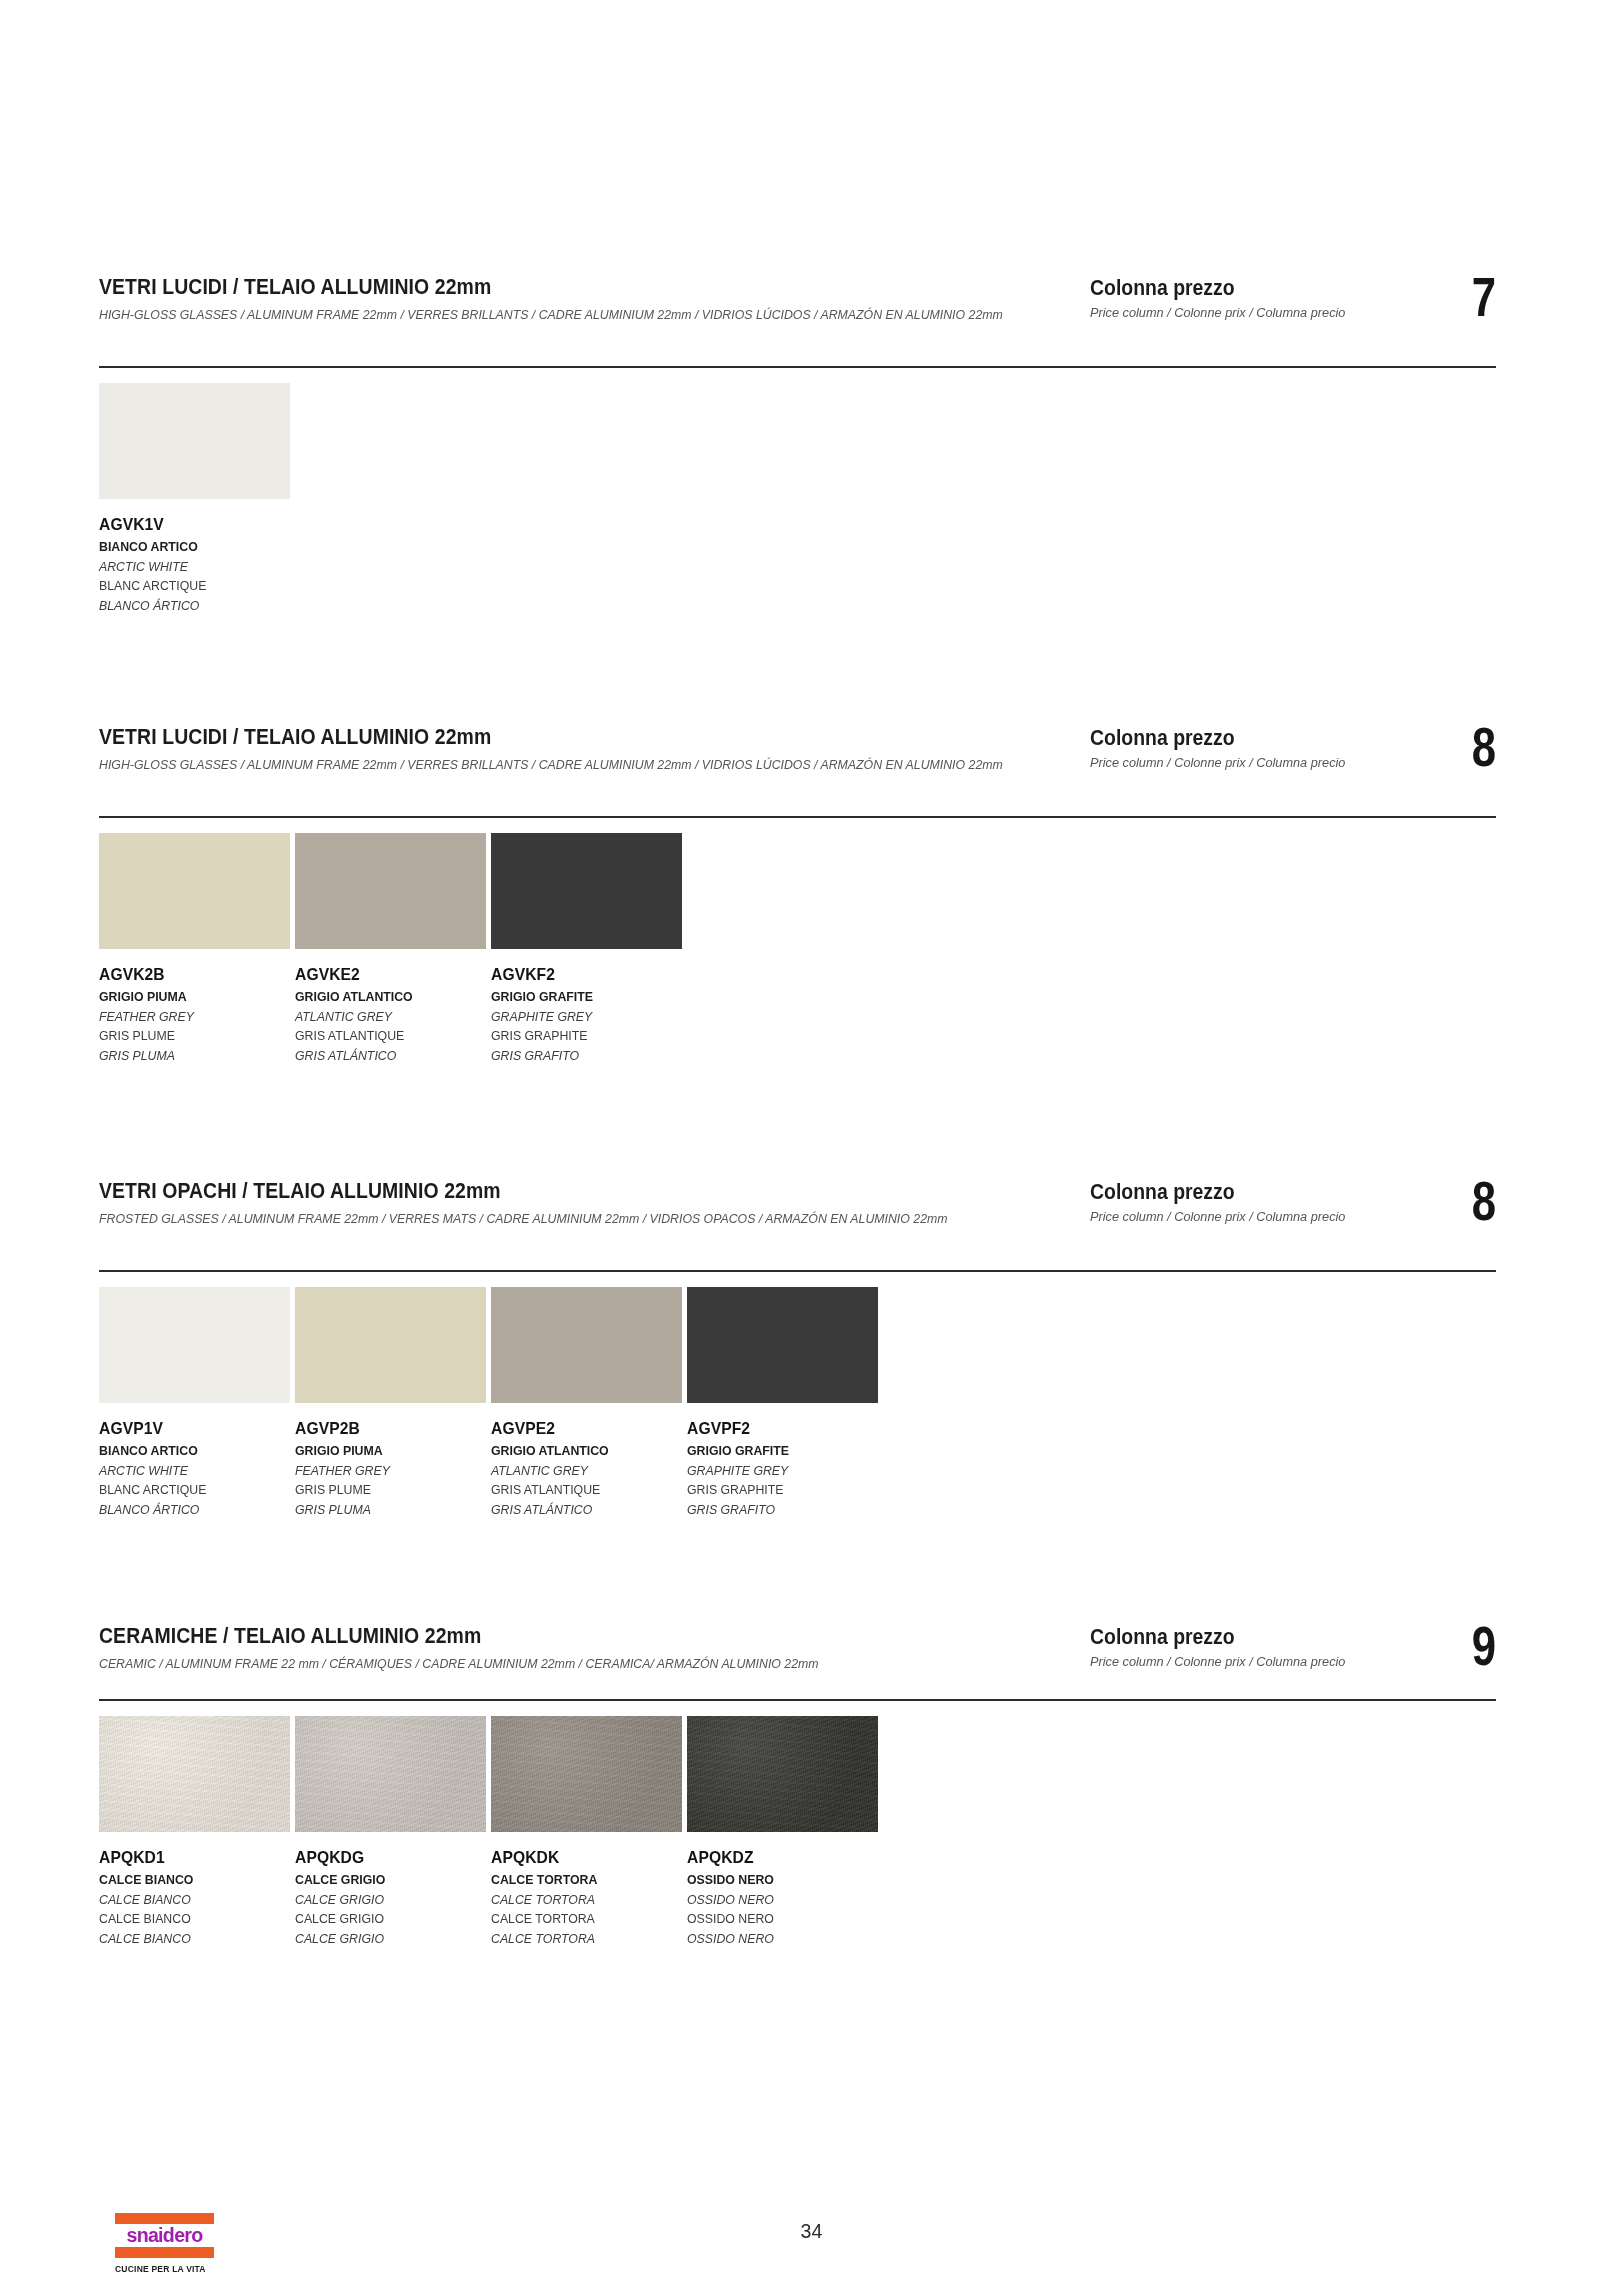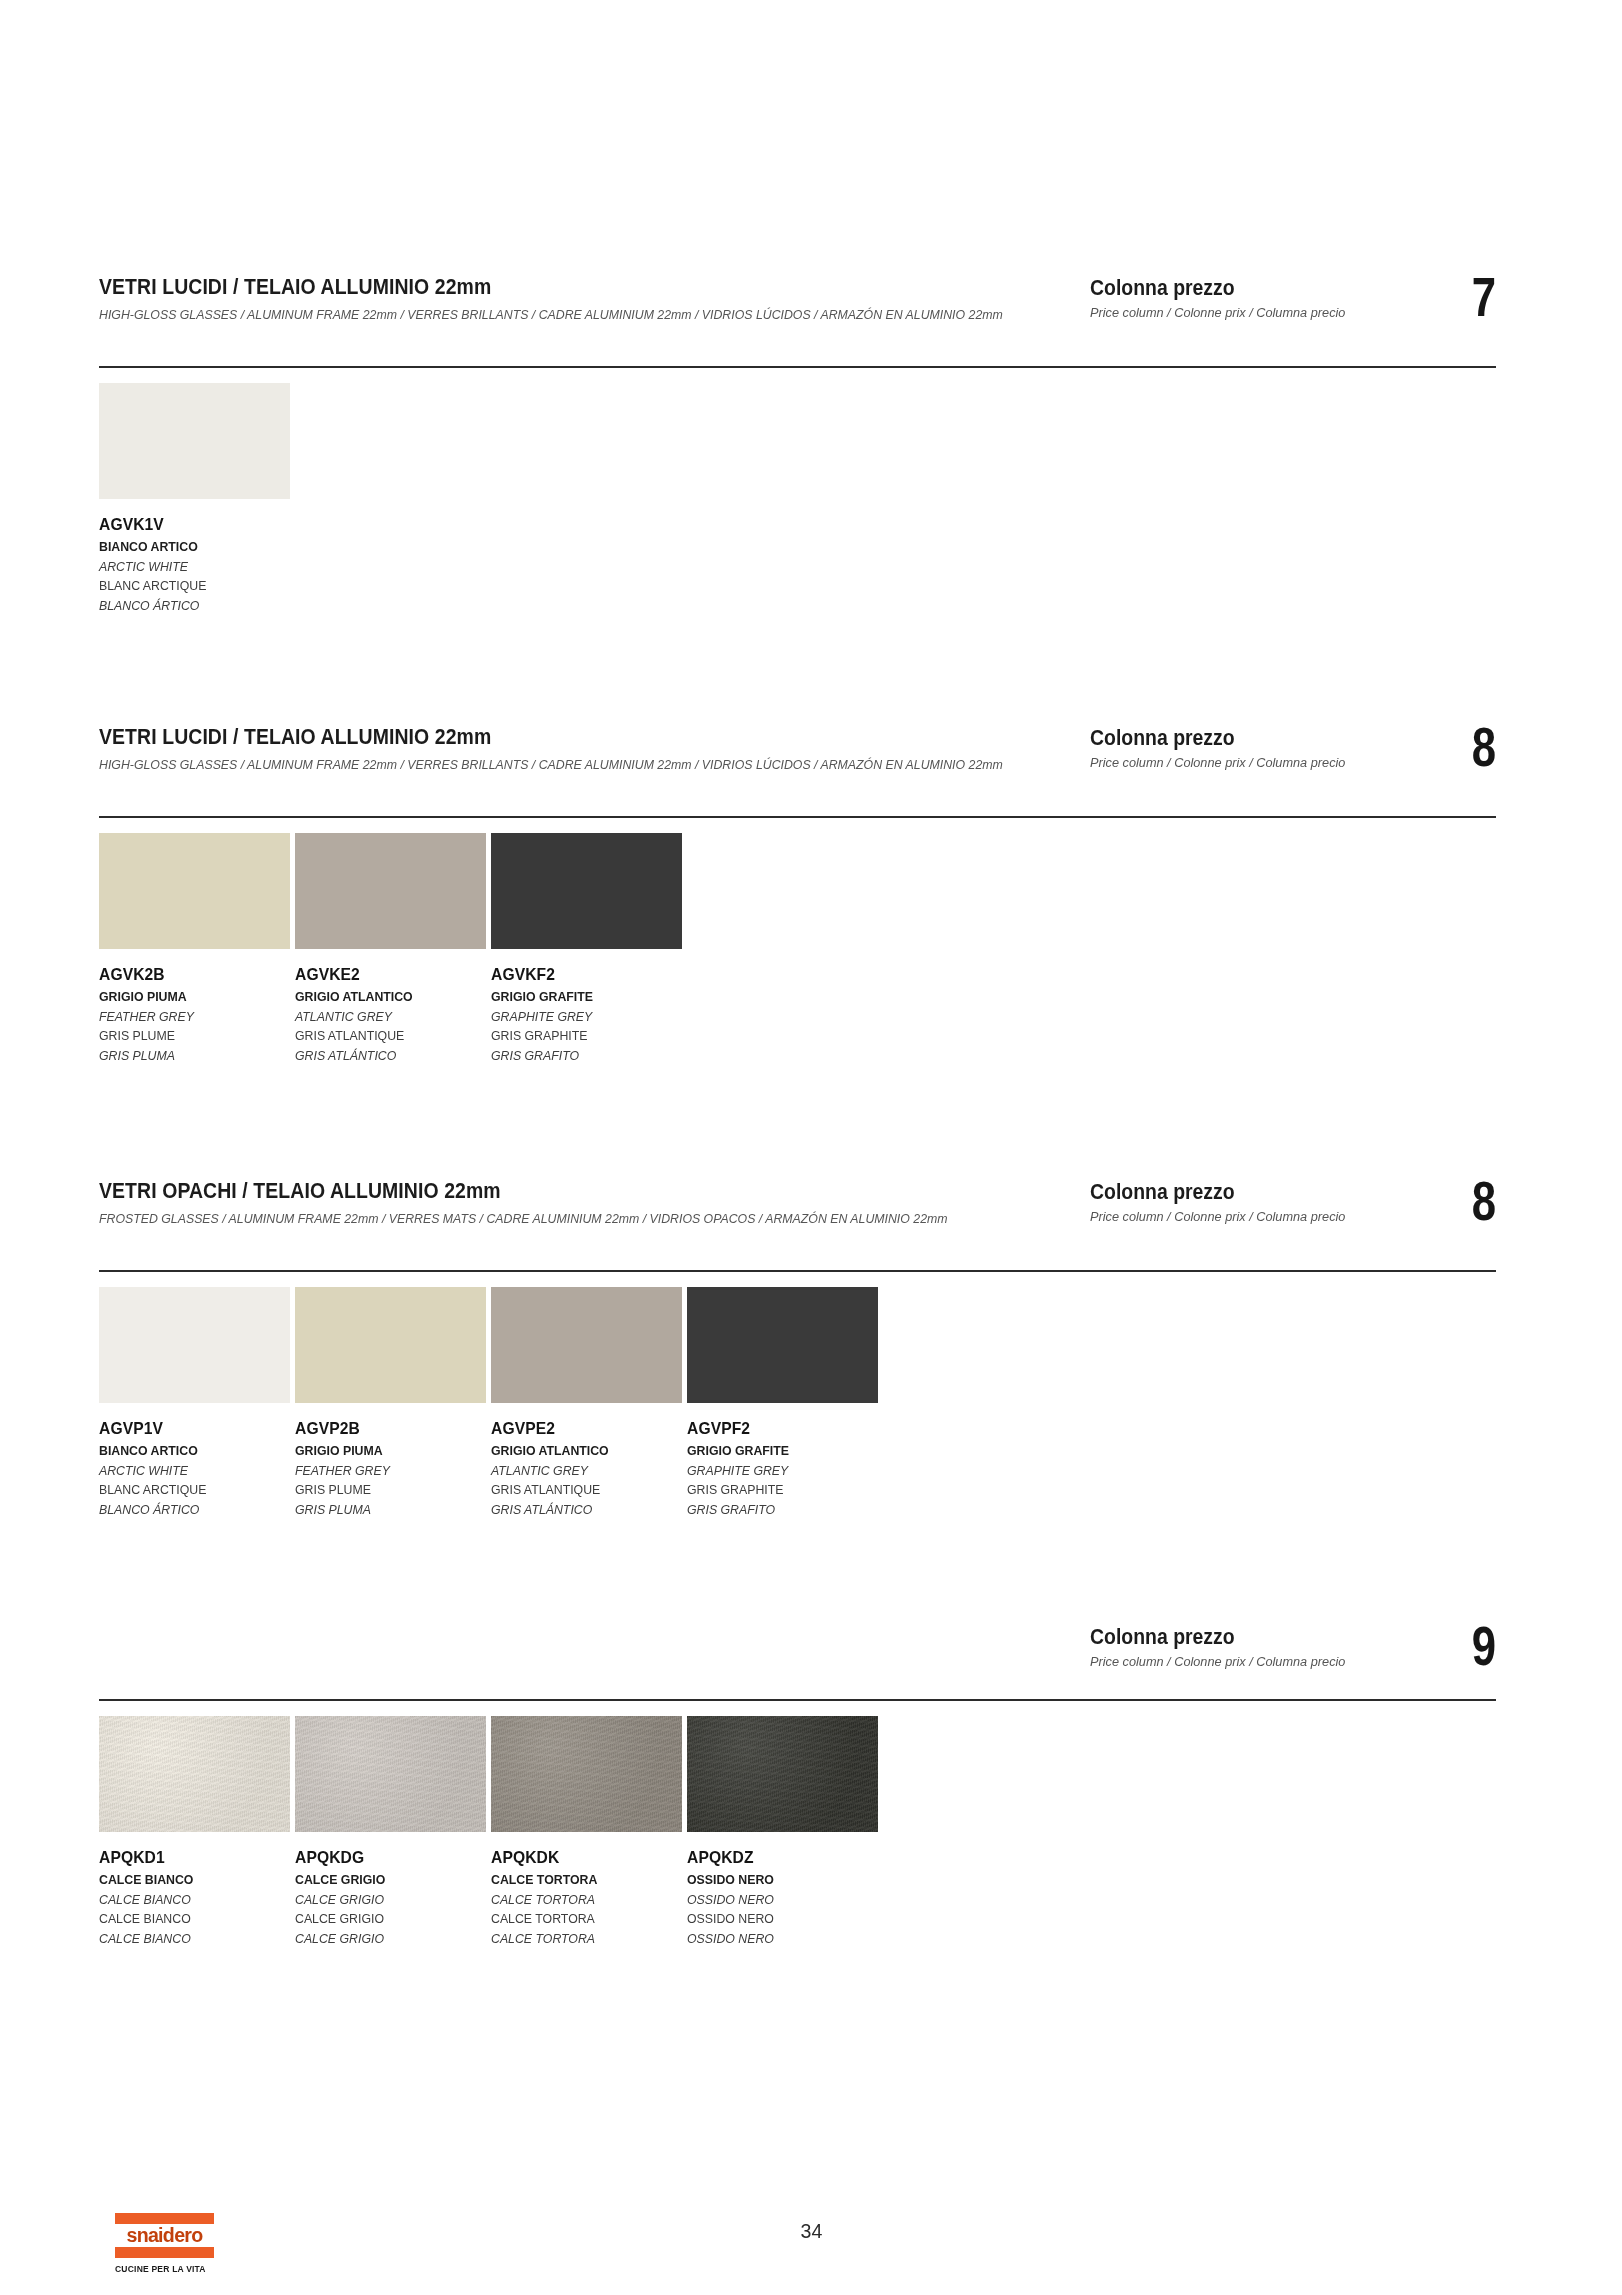--- a/index.html
+++ b/index.html
@@ -211,21 +211,21 @@
   }
   .logo-word-wrap {
     background: #ffffff;
     width: 99px;
     height: 23.6px;
     display: flex;
     align-items: center;
     justify-content: center;
     font-size: 19.6px;
     font-weight: 700;
-    color: #c2410c;
+    color: #a21caf;
     letter-spacing: -0.7px;
     transform: scaleX(1);
   }
   .logo-tag {
     margin-top: 5.9px;
     font-size: 8.8px;
     font-weight: 700;
     color: #1a1a1a;
     letter-spacing: 0.2px;
     transform: scaleX(0.97);
@@ -375,20 +375,24 @@
           <div class="sw-alt it">GRAPHITE GREY</div>
           <div class="sw-alt">GRIS GRAPHITE</div>
           <div class="sw-alt it">GRIS GRAFITO</div>
         </div>
       </div>
     </div>
   </div>
 
   <div class="section" style="top:1623px;">
     <div class="sec-head" style="height:68px;">
+      <div class="sec-left">
+        <div class="sec-title">CERAMICHE / TELAIO ALLUMINIO 22mm</div>
+        <div class="sec-sub">CERAMIC / ALUMINUM FRAME 22 mm / CÉRAMIQUES / CADRE ALUMINIUM 22mm / CERAMICA/ ARMAZÓN ALUMINIO 22mm</div>
+      </div>
       <div class="sec-right">
         <div class="price-label">Colonna prezzo</div>
         <div class="price-sub">Price column / Colonne prix / Columna precio</div>
         <div class="price-num">9</div>
       </div>
     </div>
     <div class="rule" style="top:76px;"></div>
     <div class="swatch-row" style="top:93px;">
       <div class="swatch-cell">
         <span class="swatch-chip tall ceramic" style="background-color: rgb(239, 234, 223); background-image: repeating-linear-gradient(97deg, rgba(0, 0, 0, 0.043) 0px, rgba(0, 0, 0, 0.043) 0.7px, rgba(255, 255, 255, 0.043) 0.7px, rgba(255, 255, 255, 0.043) 2px), repeating-linear-gradient(7deg, rgba(0, 0, 0, 0.035) 0px, rgba(0, 0, 0, 0.035) 0.7px, rgba(255, 255, 255, 0.04) 0.7px, rgba(255, 255, 255, 0.04) 1.3px), radial-gradient(circle at 30% 25%, rgba(255, 255, 255, 0.1), rgba(0, 0, 0, 0.07) 70%);"></span>

